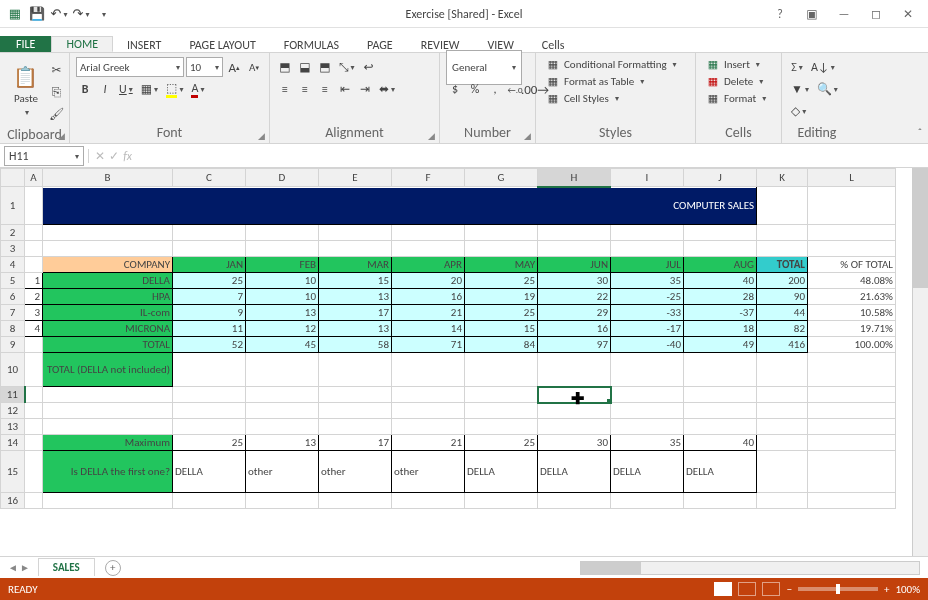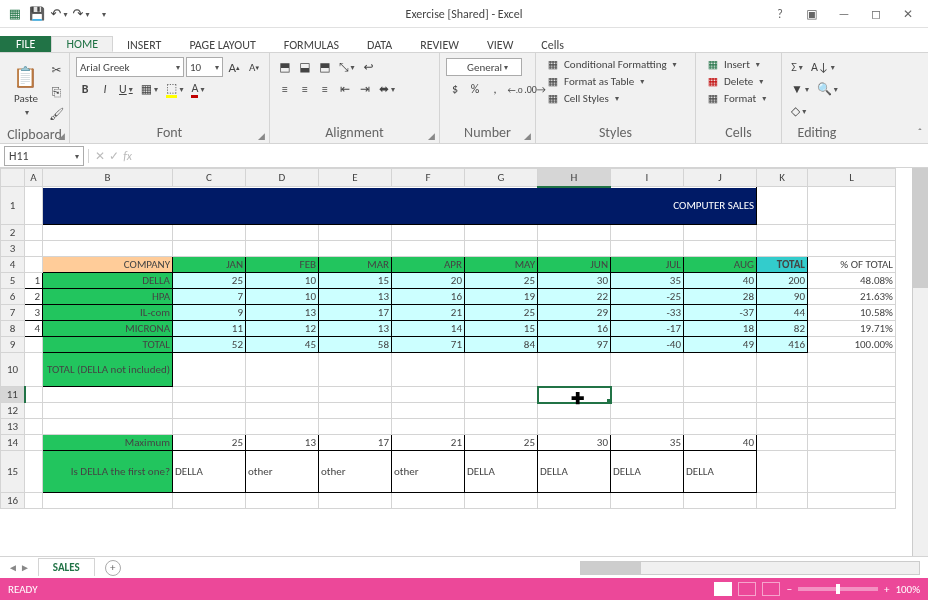--- a/index.html
+++ b/index.html
@@ -22,21 +22,21 @@
 .rgroup-label{font-size:14px;color:#666;text-align:center;margin-top:auto;padding-top:2px}
 .rgroup-launch{position:absolute;bottom:2px;right:4px;font-size:9px;color:#888}
 .rrow{display:flex;align-items:center;gap:2px;height:22px}
 .rbtn{min-width:18px;height:20px;display:flex;align-items:center;justify-content:center;font-size:12px;padding:0 3px;cursor:pointer}
 .bigbtn{display:flex;flex-direction:column;align-items:center;justify-content:center;padding:4px 8px;cursor:pointer;gap:2px}
 .bigbtn-icon{width:24px;height:26px;display:flex;align-items:center;justify-content:center;font-size:20px}
 .bigbtn-label{font-size:11px}
 .font-sel{width:111px;height:20px;border:1px solid #ababab;background:#fff;font-size:11px;padding:0 3px;display:flex;align-items:center;justify-content:space-between}
 .size-sel{width:38px;height:20px;border:1px solid #ababab;background:#fff;font-size:11px;padding:0 3px;display:flex;align-items:center;justify-content:space-between}
 .dd{font-size:8px;color:#555;margin-left:2px}
-.gen-sel{width:76px;height:18px;border:1px solid #ababab;background:#fff;font-size:11px;padding:0 20px;display:flex;align-items:center;justify-content:space-between}
+.gen-sel{width:76px;height:35px;border:1px solid #ababab;background:#fff;font-size:11px;padding:0 5px;display:flex;align-items:center;justify-content:space-between}
 .mini-icon{width:14px;height:14px;display:inline-flex;align-items:center;justify-content:center;font-size:11px}
 .styles-col{display:flex;flex-direction:column;gap:1px}
 .styles-item{display:flex;align-items:center;gap:4px;font-size:11px;padding:1px 4px;cursor:pointer}
 .ribbon-collapse{position:absolute;right:6px;bottom:4px;font-size:11px;color:#666;cursor:pointer}
 
 .fxbar{height:24px;background:#fff;border-bottom:1px solid #d4d4d4;display:flex;align-items:center}
 .namebox{width:80px;height:20px;border:1px solid #ababab;margin:0 4px;padding:0 4px;font-size:12px;display:flex;align-items:center;justify-content:space-between}
 .fx-btns{display:flex;align-items:center;gap:4px;padding:0 6px;border-left:1px solid #d4d4d4;color:#bbb}
 .fx-input{flex:1;height:20px;padding:0 4px;font-size:12px}
 
@@ -54,21 +54,21 @@
 .selcell{outline:2px solid #217346;outline-offset:-1px;position:relative}
 .selcell::after{content:"";position:absolute;right:-3px;bottom:-3px;width:5px;height:5px;background:#217346;border:1px solid #fff}
 
 .sheettabs{height:22px;background:#fff;border-top:1px solid #d4d4d4;display:flex;align-items:center}
 .sheetnav{display:flex;gap:2px;padding:0 8px;color:#888;font-size:10px}
 .sheettab{padding:2px 14px;font-size:11px;border:1px solid #d4d4d4;border-bottom:none;margin-top:-1px;cursor:pointer;font-weight:bold;color:#217346;background:#fff}
 .add-sheet{margin-left:10px;width:16px;height:16px;border:1px solid #aaa;border-radius:50%;display:flex;align-items:center;justify-content:center;font-size:11px;color:#666;cursor:pointer}
 .hscroll{margin-left:auto;width:340px;height:14px;background:#f0f0f0;border:1px solid #ccc;position:relative;margin-right:8px}
 .hscroll-thumb{position:absolute;left:0;top:0;height:100%;width:60px;background:#cdcdcd}
 
-.status{height:22px;background:#ec4899;color:#fff;display:flex;align-items:center;font-size:11px;padding:0 8px;gap:26px}
+.status{height:22px;background:#c2410c;color:#fff;display:flex;align-items:center;font-size:11px;padding:0 8px;gap:26px}
 .status .zoom{margin-left:auto;display:flex;align-items:center;gap:6px}
 .viewbtn{width:18px;height:14px;border:1px solid rgba(255,255,255,.5);display:inline-block}
 
 .c-navy{background:#001a66;color:#fff}
 .c-head-org{background:#ffcc99}
 .c-head-cy{background:#22c55e}
 .c-pale{background:#ccffff}
 .c-total{background:#33cccc;font-weight:bold}
 .bord{border:1px solid #000!important}
 
@@ -98,21 +98,21 @@
     <span class="win-btn">✕</span>
   </div>
 </div>
 
 <div class="ribtabs">
   <div class="ribtab file">FILE</div>
   <div class="ribtab active">HOME</div>
   <div class="ribtab">INSERT</div>
   <div class="ribtab">PAGE LAYOUT</div>
   <div class="ribtab">FORMULAS</div>
-  <div class="ribtab">DATA</div>
+  <div class="ribtab">PAGE</div>
   <div class="ribtab">REVIEW</div>
   <div class="ribtab">VIEW</div>
   <div class="ribtab">Cells</div>
 </div>
 
 <div class="ribbon">
 
   <div class="rgroup" style="width:70px">
     <div style="display:flex">
       <div class="bigbtn">
@@ -189,21 +189,21 @@
         <div class="gen-sel">
           <span>General</span>
           <span class="dd">▾</span>
         </div>
       </div>
     <div class="rrow">
       <span class="rbtn">$</span>
       <span class="rbtn">%</span>
       <span class="rbtn">,</span>
       <span class="rbtn" style="font-size:9px">←.0</span>
-      <span class="rbtn" style="font-size:10px">.00→</span>
+      <span class="rbtn" style="font-size:13px">.00→</span>
     </div>
     <div class="rgroup-label">Number</div>
     <span class="rgroup-launch">◢</span>
   </div>
 
   <div class="rgroup" style="width:160px">
     <div class="styles-col">
       <div class="styles-item">
           <span class="mini-icon">▦</span>
           <span>Conditional Formatting</span>

